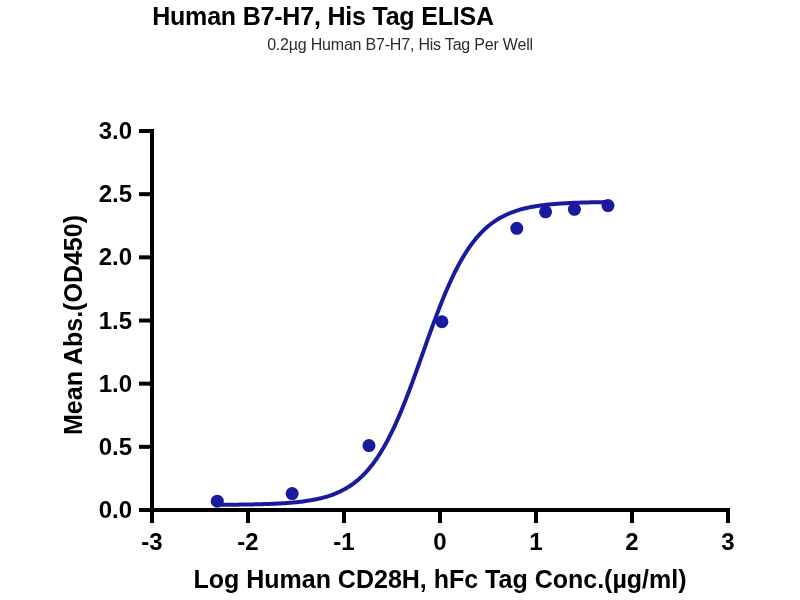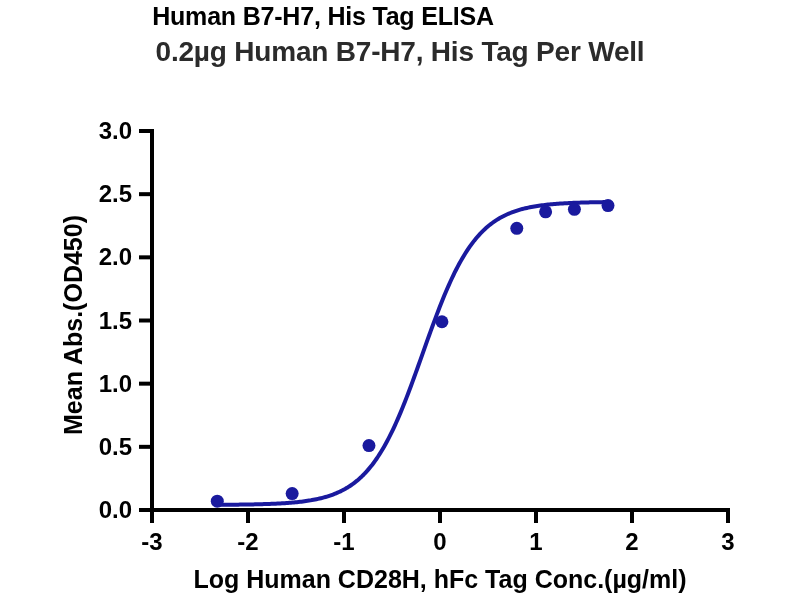--- a/index.html
+++ b/index.html
@@ -29,22 +29,22 @@
     font-weight: bold;
     color: #000000;
     letter-spacing: -0.2px;
   }
   .chart-subtitle {
     position: absolute;
     left: 0;
     top: 36px;
     width: 800px;
     text-align: center;
-    font-size: 28px;
-    font-weight: bold;
+    font-size: 16px;
+    font-weight: normal;
     color: #2b2b2b;
     letter-spacing: -0.2px;
   }
   #plot-svg {
     position: absolute;
     left: 0;
     top: 0;
   }
   .tick-label {
     font-family: "Liberation Sans", sans-serif;

